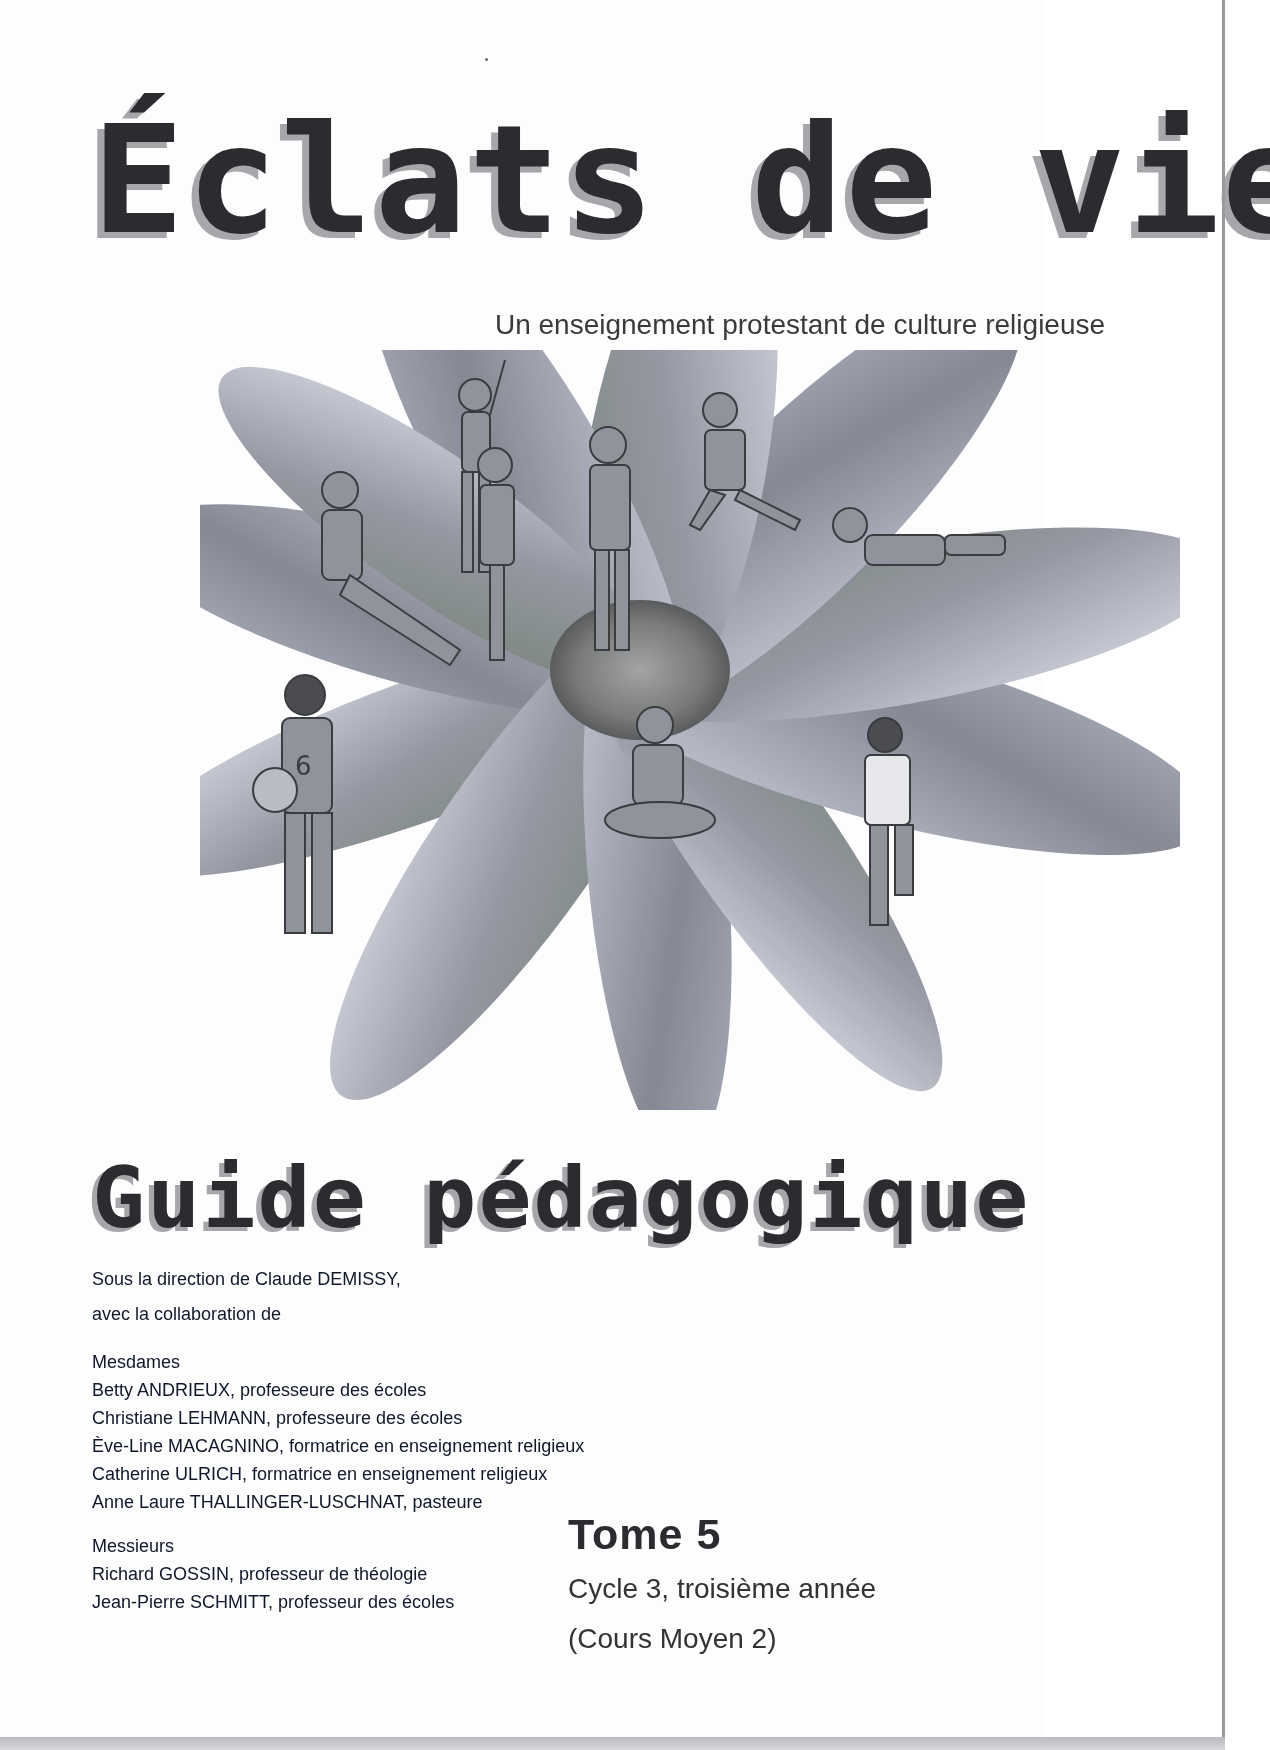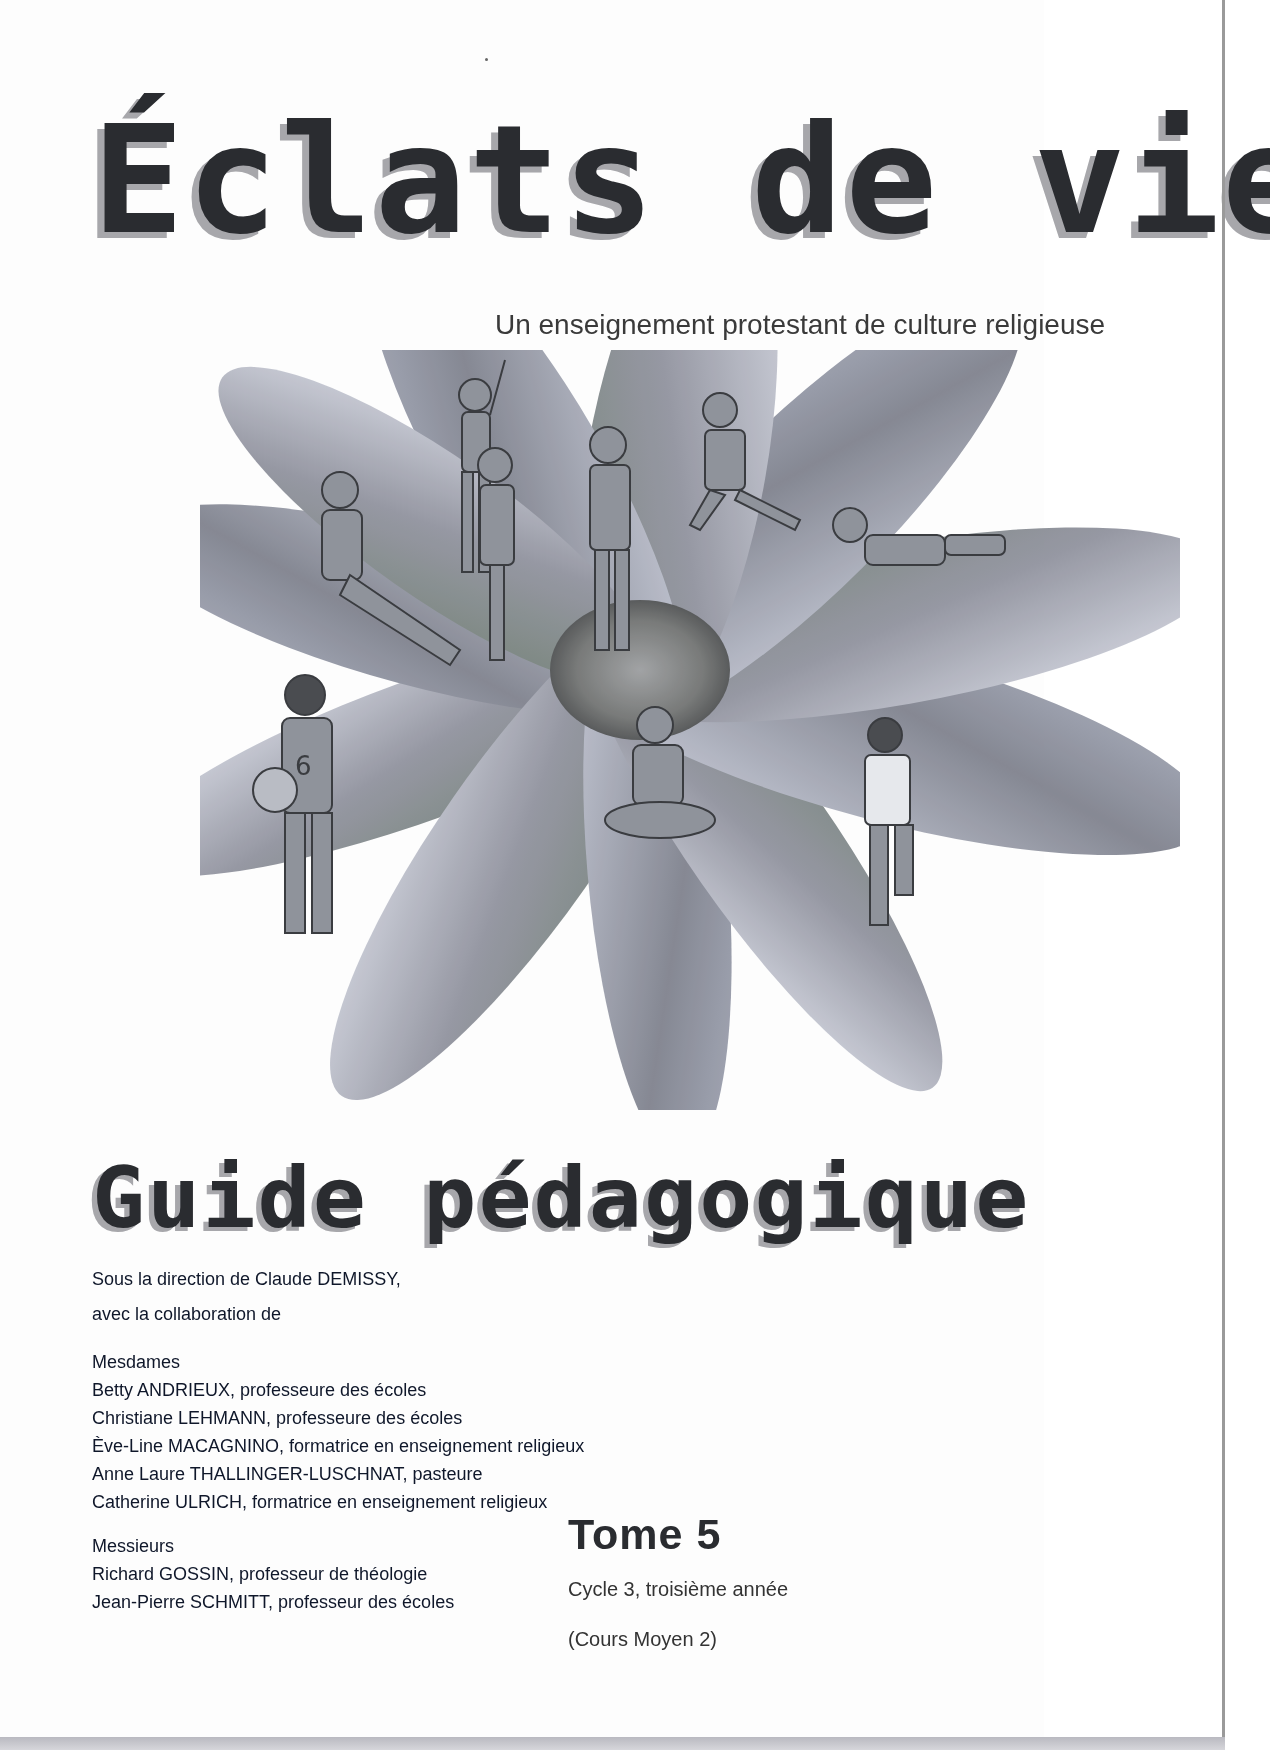--- a/index.html
+++ b/index.html
@@ -44,21 +44,21 @@
 
     .illustration { position: absolute; left: 200px; top: 350px; width: 980px; height: 760px; }
 
     .credits { position: absolute; left: 92px; top: 1262px; font-size: 18px; color: #0f172a; }
     .credits .line { line-height: 28px; white-space: nowrap; }
     .credits .intro { line-height: 35px; }
     .credits .group { margin-top: 16px; line-height: 32px; }
 
     .tome-block { position: absolute; right: 56px; top: 1508px; text-align: left; width: 420px; }
     .tome-title { font-size: 43px; font-weight: bold; color: #2a2c30; line-height: 52px; letter-spacing: 1px; }
-    .tome-sub { font-size: 20px; line-height: 42px; color: #333; margin-top: 8px; }
+    .tome-sub { font-size: 28px; line-height: 42px; color: #333; margin-top: 8px; }
   </style>
 </head>
 <body>
 
 <div class="page">
   <div class="stray-dot"></div>
 
   <div class="block-title main-title">Éclats de vie</div>
 
   <div class="subtitle">
@@ -152,22 +152,22 @@
 
   <div class="credits">
     <div class="line intro">Sous la direction de Claude DEMISSY,</div>
     <div class="line intro">avec la collaboration de</div>
 
     <div class="group">
       <div class="line">Mesdames</div>
       <div class="line">Betty ANDRIEUX, professeure des écoles</div>
       <div class="line">Christiane LEHMANN, professeure des écoles</div>
       <div class="line">Ève-Line MACAGNINO, formatrice en enseignement religieux</div>
+      <div class="line">Catherine ULRICH, formatrice en enseignement religieux</div>
       <div class="line">Anne Laure THALLINGER-LUSCHNAT, pasteure</div>
-      <div class="line">Catherine ULRICH, formatrice en enseignement religieux</div>
     </div>
 
     <div class="group">
       <div class="line">Messieurs</div>
       <div class="line">Richard GOSSIN, professeur de théologie</div>
       <div class="line">Jean-Pierre SCHMITT, professeur des écoles</div>
     </div>
   </div>
 
   <div class="tome-block">

